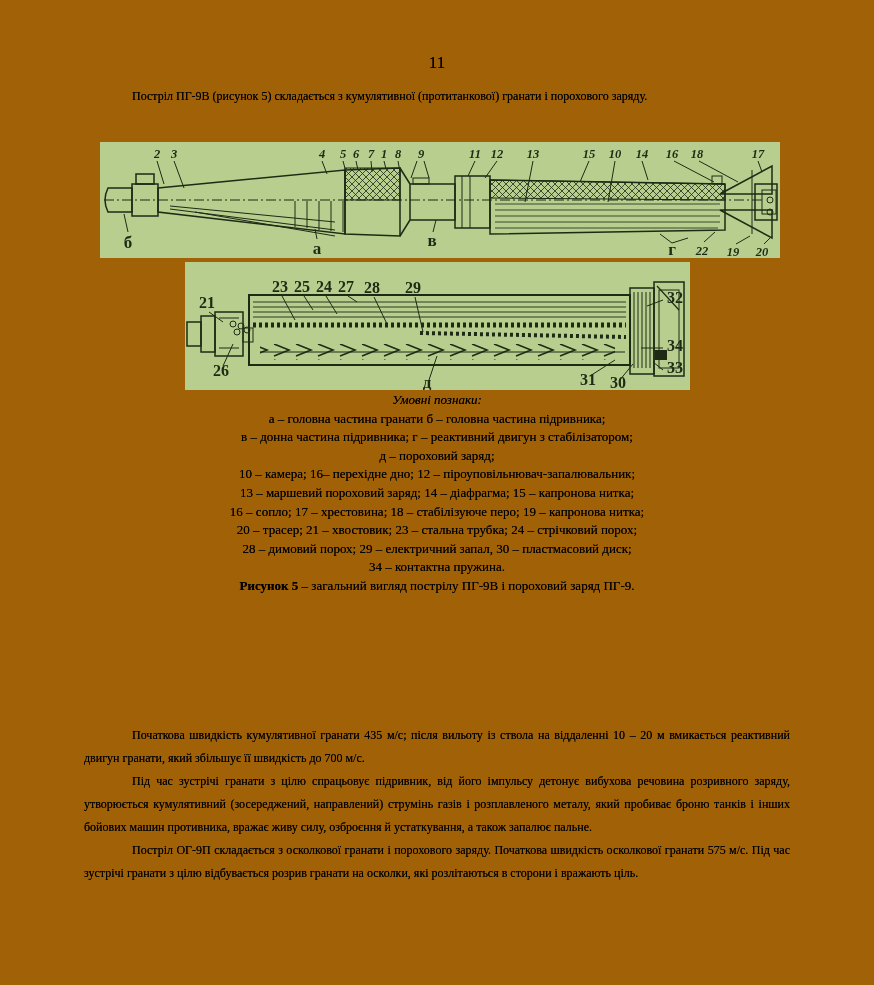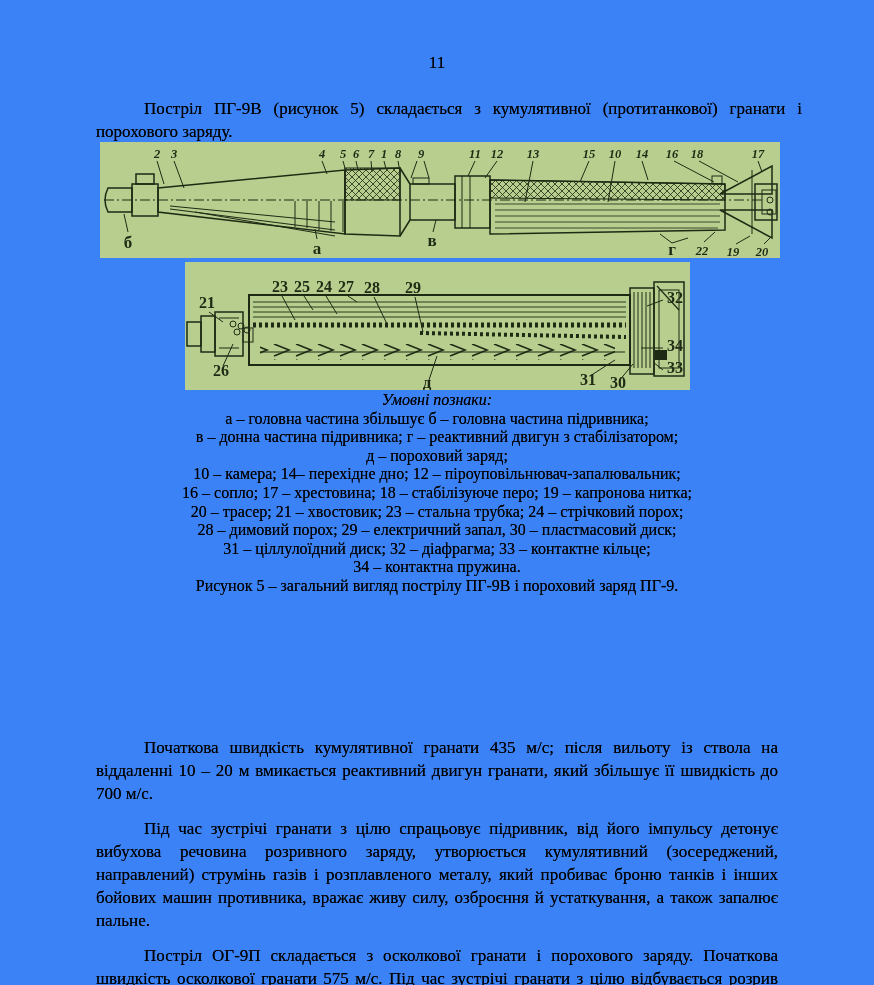--- a/index.html
+++ b/index.html
@@ -1,29 +1,29 @@
 <!DOCTYPE html>
 <html><head>
 <meta charset="utf-8">
 <style>
   html,body{margin:0;padding:0;background:#ffffff;}
-  .page{position:relative;width:874px;height:985px;background:#3b82f6;
+  .page{position:relative;width:874px;height:985px;background:#a16207;
         font-family:"Liberation Serif",serif;color:#000;overflow:hidden;}
   .txt{text-shadow:0 0 0.6px rgba(0,0,0,0.75);}
   .pagenum{position:absolute;top:53px;left:0;right:0;text-align:center;
            font-size:17px;}
-  .body-par{font-size:17px;line-height:23px;text-align:justify;margin:12px;
+  .body-par{font-size:12px;line-height:23px;text-align:justify;margin:0;
             text-indent:48px;}
   #p1{position:absolute;top:85px;left:84px;width:706px;}
   #fig1{position:absolute;left:100px;top:142px;width:680px;height:116px;}
   #fig2{position:absolute;left:185px;top:262px;width:505px;height:128px;}
   #legend{position:absolute;top:391px;left:84px;width:706px;text-align:center;
-          font-size:16px;line-height:18.6px;}
+          font-size:13px;line-height:18.6px;}
   .legend-title{font-style:italic;}
-  .caption .b{font-weight:normal;}
+  .caption .b{font-weight:bold;}
   #bodyflow{position:absolute;top:724px;left:84px;width:706px;}
   svg text{font-family:"Liberation Serif",serif;fill:currentColor;}
   text.num1{font-size:12.5px;font-style:italic;font-weight:bold;}
   text.let1{font-size:17px;font-weight:bold;}
   text.num2{font-size:16px;font-weight:bold;}
 </style>
 </head>
 <body>
 
 <div class="page">
@@ -158,28 +158,28 @@
         <text class="num2" x="36" y="114" text-anchor="middle">26</text>
         <text class="let1" x="242" y="126" text-anchor="middle">д</text>
         <text class="num2" x="403" y="123" text-anchor="middle">31</text>
         <text class="num2" x="433" y="126" text-anchor="middle">30</text>
       </g>
     </svg>
   </div>
 
   <div id="legend" class="txt">
     <div class="legend-title">Умовні познаки:</div>
-    <div class="legend-line">а – головна частина збільшує б – головна частина підривника;</div>
+    <div class="legend-line">а – головна частина гранати б – головна частина підривника;</div>
     <div class="legend-line">в – донна частина підривника; г – реактивний двигун з стабілізатором;</div>
     <div class="legend-line">д – пороховий заряд;</div>
-    <div class="legend-line">10 – камера; 14– перехідне дно; 12 – піроуповільнювач-запалювальник;</div>
+    <div class="legend-line">10 – камера; 16– перехідне дно; 12 – піроуповільнювач-запалювальник;</div>
+    <div class="legend-line">13 – маршевий пороховий заряд; 14 – діафрагма; 15 – капронова нитка;</div>
     <div class="legend-line">16 – сопло; 17 – хрестовина; 18 – стабілізуюче перо; 19 – капронова нитка;</div>
     <div class="legend-line">20 – трасер; 21 – хвостовик; 23 – стальна трубка; 24 – стрічковий порох;</div>
     <div class="legend-line">28 – димовий порох; 29 – електричний запал, 30 – пластмасовий диск;</div>
-    <div class="legend-line">31 – ціллулоїдний диск; 32 – діафрагма; 33 – контактне кільце;</div>
     <div class="legend-line">34 – контактна пружина.</div>
     <div class="caption"><span class="b">Рисунок 5</span><span> – загальний вигляд пострілу ПГ-9В і пороховий заряд ПГ-9.</span></div>
   </div>
 
   <div id="bodyflow">
     <p class="body-par txt">Початкова швидкість кумулятивної гранати 435 м/с; після вильоту із ствола на віддаленні 10 – 20 м вмикається реактивний двигун гранати, який збільшує її швидкість до 700 м/с.</p>
     <p class="body-par txt">Під час зустрічі гранати з цілю спрацьовує підривник, від його імпульсу детонує вибухова речовина розривного заряду, утворюється кумулятивний (зосереджений, направлений) струмінь газів і розплавленого металу, який пробиває броню танків і інших бойових машин противника, вражає живу силу, озброєння й устаткування, а також запалює пальне.</p>
     <p class="body-par txt">Постріл ОГ-9П складається з осколкової гранати і порохового заряду. Початкова швидкість осколкової гранати 575 м/с. Під час зустрічі гранати з цілю відбувається розрив гранати на осколки, які розлітаються в сторони і вражають ціль.</p>
   </div>
 

